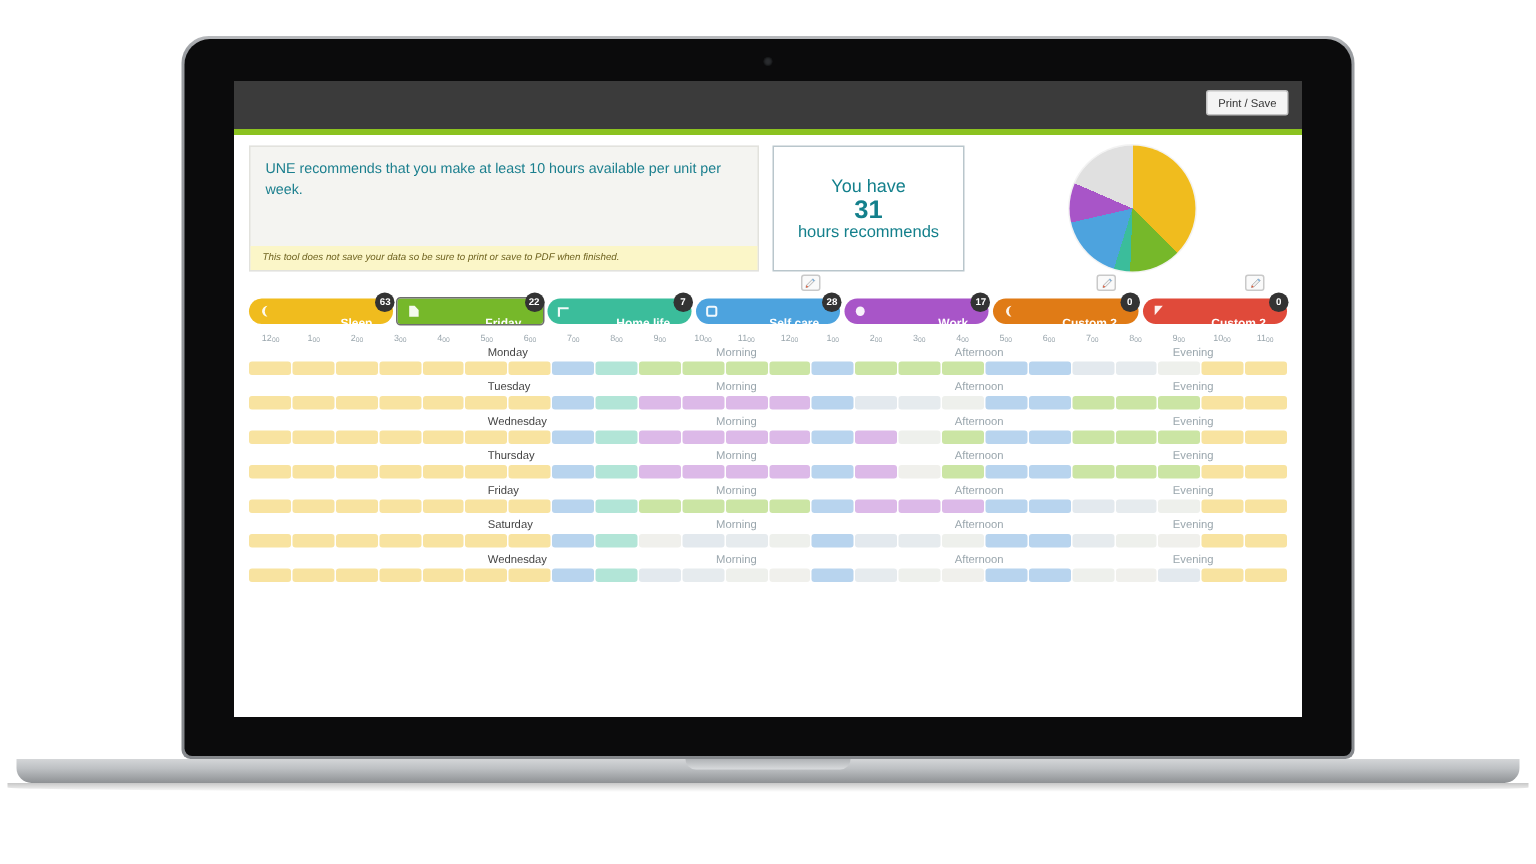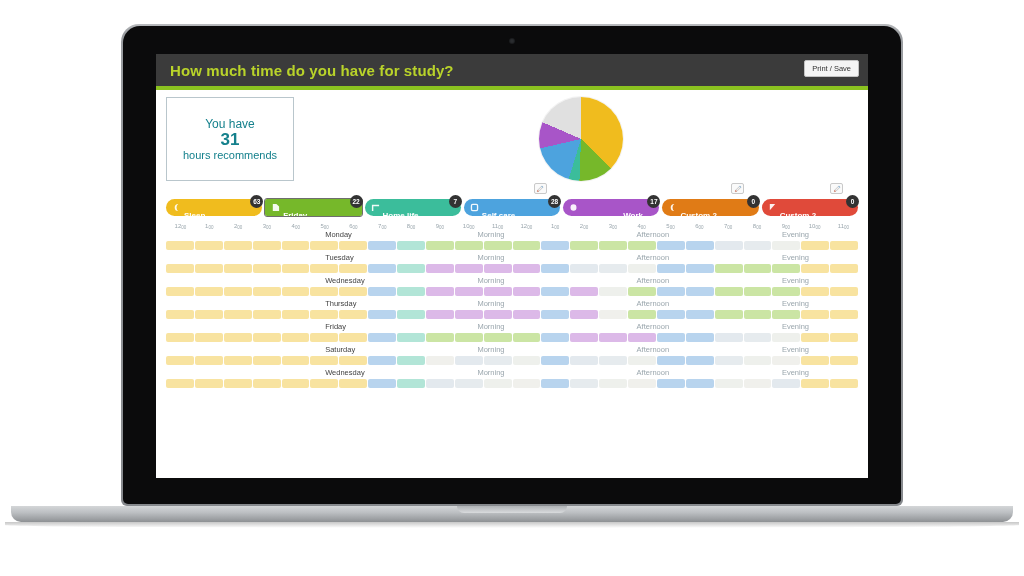--- a/index.html
+++ b/index.html
@@ -149,21 +149,21 @@
     display: flex; align-items: center;
     color: #fff; font-size: 8px; font-weight: 600;
     padding: 0 6px; cursor: pointer;
     flex: 1 1 0;
   }
   .tab.square { border-radius: 2px; outline: 1px solid #6e6e6e; }
   .tab-ico {
     width: 9px; height: 9px; margin-right: 3px; flex: none;
     display: block;
   }
-  .tab-label { flex: 1; text-align: left; padding-right: 8px; margin-top: 15px; }
+  .tab-label { flex: 1; text-align: right; padding-right: 8px; margin-top: 15px; }
   .badge {
     position: absolute; right: -1px; top: -4px;
     width: 13px; height: 13px; border-radius: 50%;
     background: #333; color: #fff;
     font-size: 6.5px; font-weight: 700;
     display: flex; align-items: center; justify-content: center;
   }
 
   
   .ruler {
@@ -203,28 +203,31 @@
 
 <div id="laptop">
   <div class="lid">
     <div class="lid-inner">
       <div class="camera"></div>
 
       <div class="screen">
         <div class="app">
 
           <div class="topbar">
-            <div class="topbar-title">How much time do you have for study?</div>
             <div class="print-btn">Print / Save</div>
           </div>
           <div class="greenbar"></div>
 
           <div class="content">
 
             <div class="toprow">
+              <div class="infobox">
+                <div class="infotext">UNE recommends that you make at least 10 hours available per unit per week.</div>
+                <div class="infonote">This tool does not save your data so be sure to print or save to PDF when finished.</div>
+              </div>
 
               <div class="hoursbox">
                 <div class="hours-top">You have</div>
                 <div class="hours-num">31</div>
                 <div class="hours-bot">hours recommends</div>
               </div>
 
               <div class="piewrap">
                 <div class="pie" id="pie" style="background: conic-gradient(rgb(240, 188, 30) 0deg, rgb(240, 188, 30) 135deg, rgb(118, 184, 42) 135deg, rgb(118, 184, 42) 182.14deg, rgb(59, 189, 155) 182.14deg, rgb(59, 189, 155) 197.14deg, rgb(77, 163, 222) 197.14deg, rgb(77, 163, 222) 257.14deg, rgb(168, 85, 200) 257.14deg, rgb(168, 85, 200) 293.57deg, rgb(224, 224, 224) 293.57deg, rgb(224, 224, 224) 360deg);"></div>
               </div>

